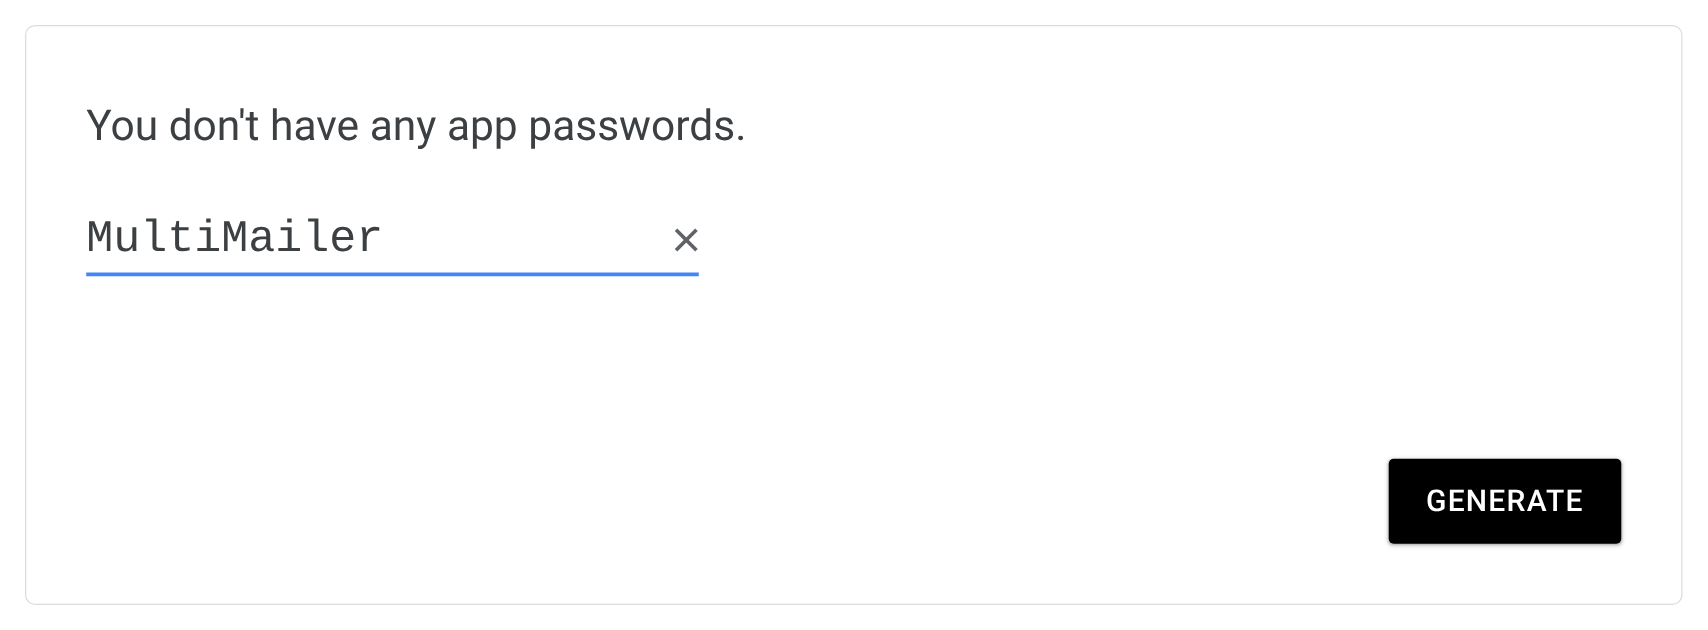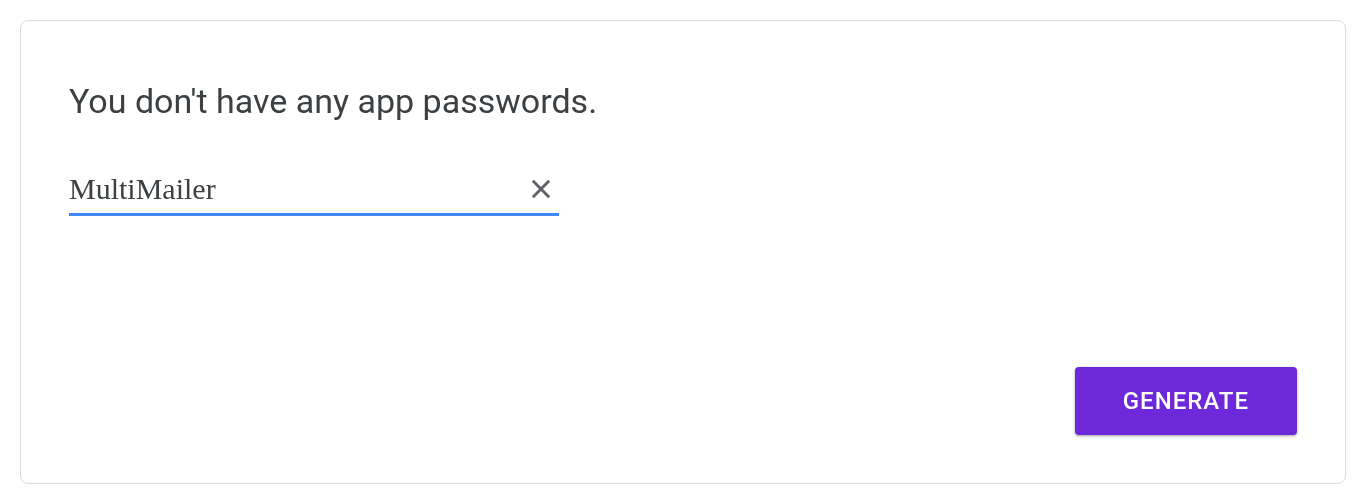--- a/index.html
+++ b/index.html
@@ -36,23 +36,23 @@
       display: flex;
       align-items: center;
       width: 490px;
       border-bottom: 3px solid #4285f4;
       padding-bottom: 6px;
     }
     .app-name-input {
       flex: 1;
       border: none;
       outline: none;
-      font-size: 30px;
+      font-size: 36px;
       color: #3c4043;
-      font-family: Liberation Serif, serif;
+      font-family: Liberation Mono, monospace;
       background: transparent;
     }
     .clear-button {
       background: none;
       border: none;
       cursor: pointer;
       padding: 4px;
       display: flex;
       align-items: center;
       justify-content: center;
@@ -60,25 +60,25 @@
     .clear-button svg {
       width: 28px;
       height: 28px;
       stroke: #5f6368;
       stroke-width: 2.5;
     }
     .generate-button {
       position: absolute;
       right: 48px;
       bottom: 48px;
-      background: #6d28d9;
+      background: #000000;
       color: #fff;
       border: none;
       border-radius: 4px;
-      padding: 20px 48px;
+      padding: 20px 30px;
       font-size: 24px;
       font-weight: 500;
       letter-spacing: 1px;
       cursor: pointer;
       font-family: inherit;
       box-shadow: 0 1px 2px rgba(60,64,67,0.3), 0 1px 3px 1px rgba(60,64,67,0.15);
     }
   </style>
 </head>
 <body>

